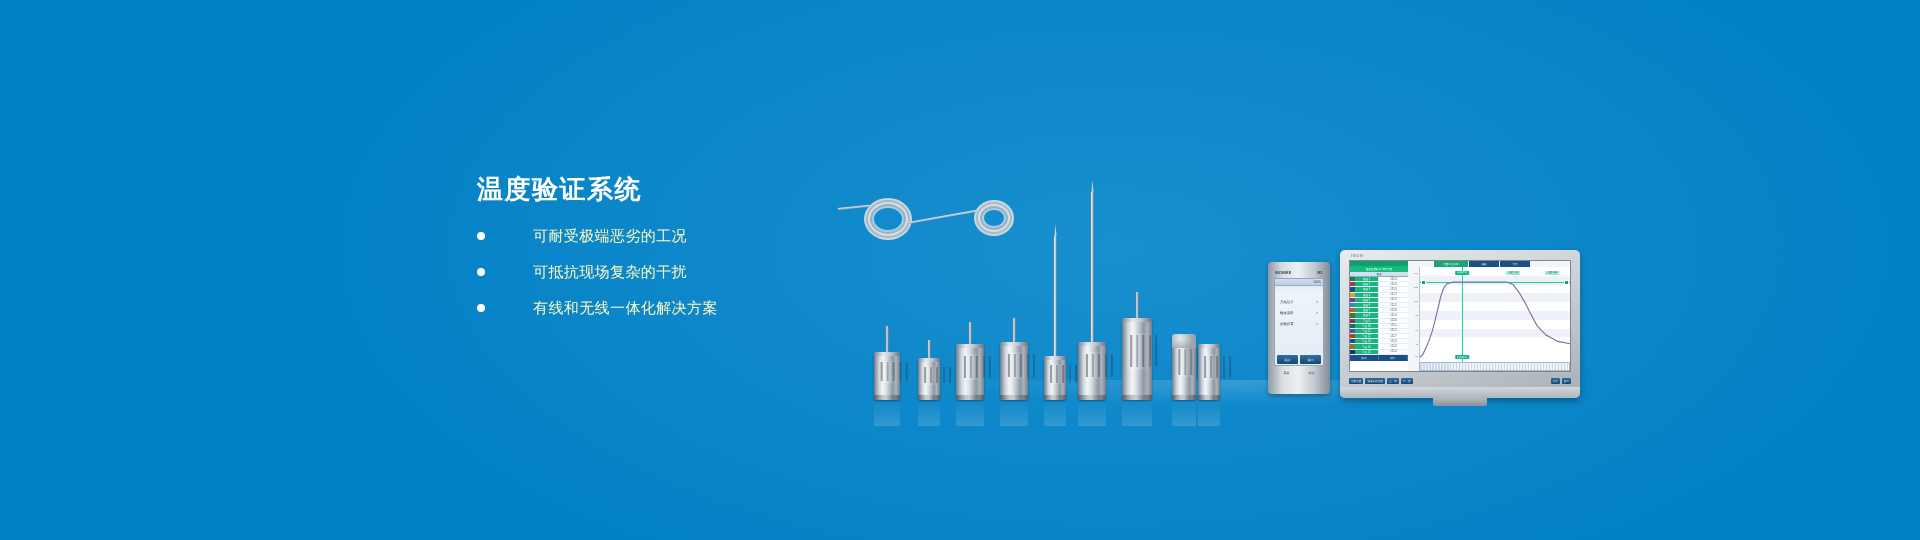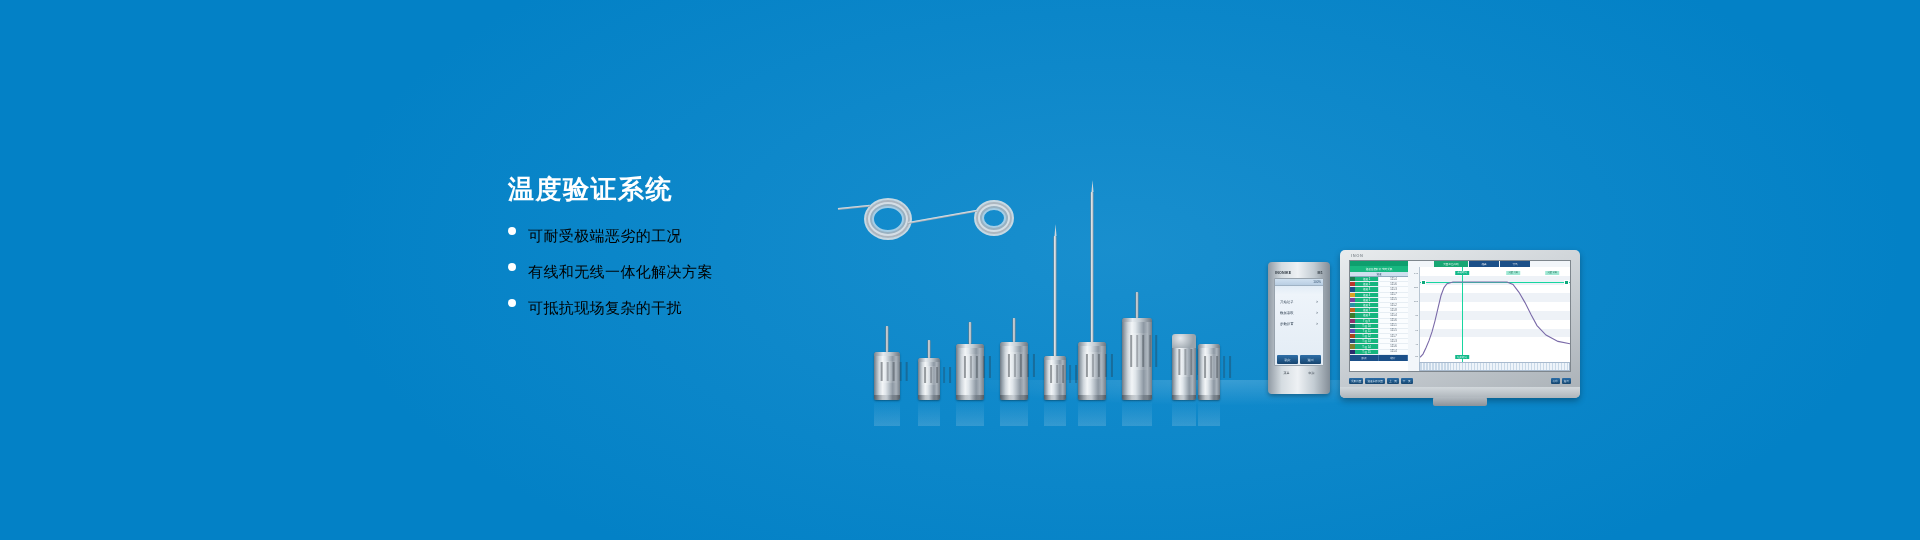--- a/index.html
+++ b/index.html
@@ -18,46 +18,47 @@
   
   .sheen {
     position:absolute; inset:0;
     background:radial-gradient(ellipse 1100px 520px at 58% 46%, rgba(60,165,219,.38) 0%, rgba(3,129,198,0) 72%);
     pointer-events:none;
   }
 
   
   .copy {
     position:absolute;
-    left:508px; top:175px;
+    left:477px; top:175px;
     width:520px;
   }
   .headline {
     font-size:26px;
     font-weight:bold;
     color:#ffffff;
     letter-spacing:1.5px;
     line-height:1.15;
     white-space:nowrap;
   }
   .subhead {
     margin-top:14px;
     font-size:15px;
     color:#e8f4fc;
     letter-spacing:.4px;
     white-space:nowrap;
   }
   .bullets { margin-top:22px; list-style:none; }
   .bullets li {
-    display:flex; align-items:flex-start;
+    display:flex; align-items:center;
     margin-bottom:17px;
     font-size:15px;
-    color:#000000;
+    color:#fef9c3;
     letter-spacing:.4px;
     white-space:nowrap;
+    gap:36px;
   }
   .dot {
     width:8px; height:8px;
     border-radius:50%;
     background:#ffffff;
     margin-right:12px;
     flex:0 0 auto;
   }
 
   
@@ -314,25 +315,25 @@
 
   <div class="copy">
     <div class="headline">温度验证系统</div>
     <ul class="bullets">
       <li>
         <span class="dot"></span>
         <span>可耐受极端恶劣的工况</span>
       </li>
       <li>
         <span class="dot"></span>
-        <span>有线和无线一体化解决方案</span>
+        <span>可抵抗现场复杂的干扰</span>
       </li>
       <li>
         <span class="dot"></span>
-        <span>可抵抗现场复杂的干扰</span>
+        <span>有线和无线一体化解决方案</span>
       </li>
     </ul>
   </div>
 
   <div class="products">
     <div class="floor"></div>
 
     <div class="coil" style="left:-36px; top:48px; width:48px; height:42px;"></div>
     <div class="coil" style="left:74px; top:50px; width:40px; height:36px;"></div>
     <div class="wire" style="left:-62px; top:58px; width:32px; transform:rotate(-6deg);"></div>

